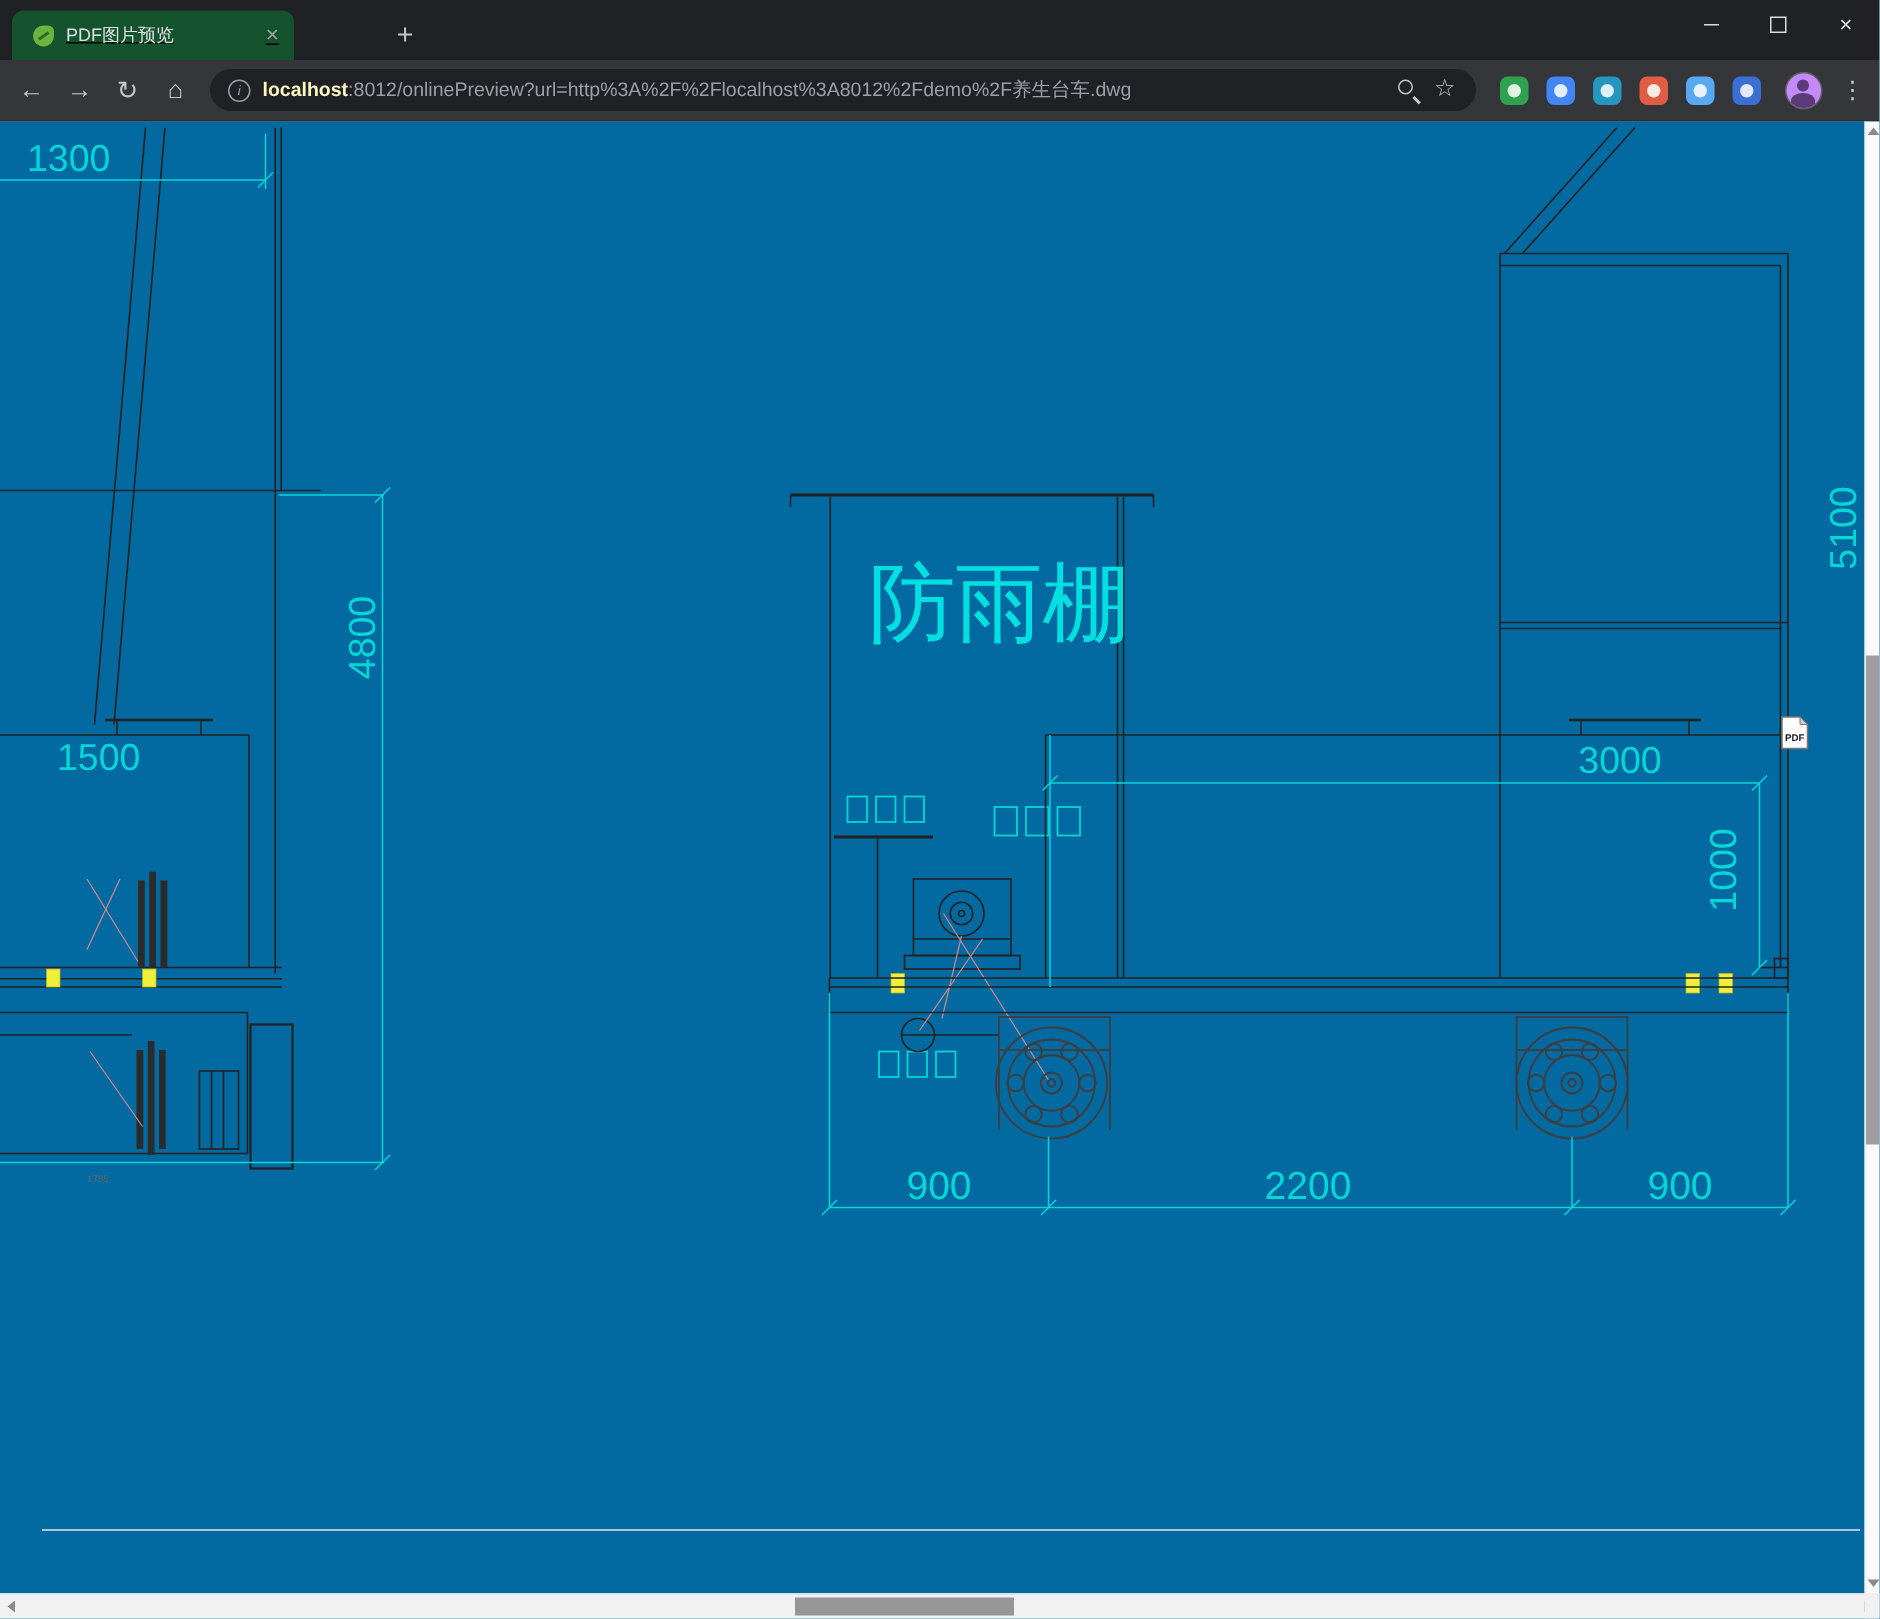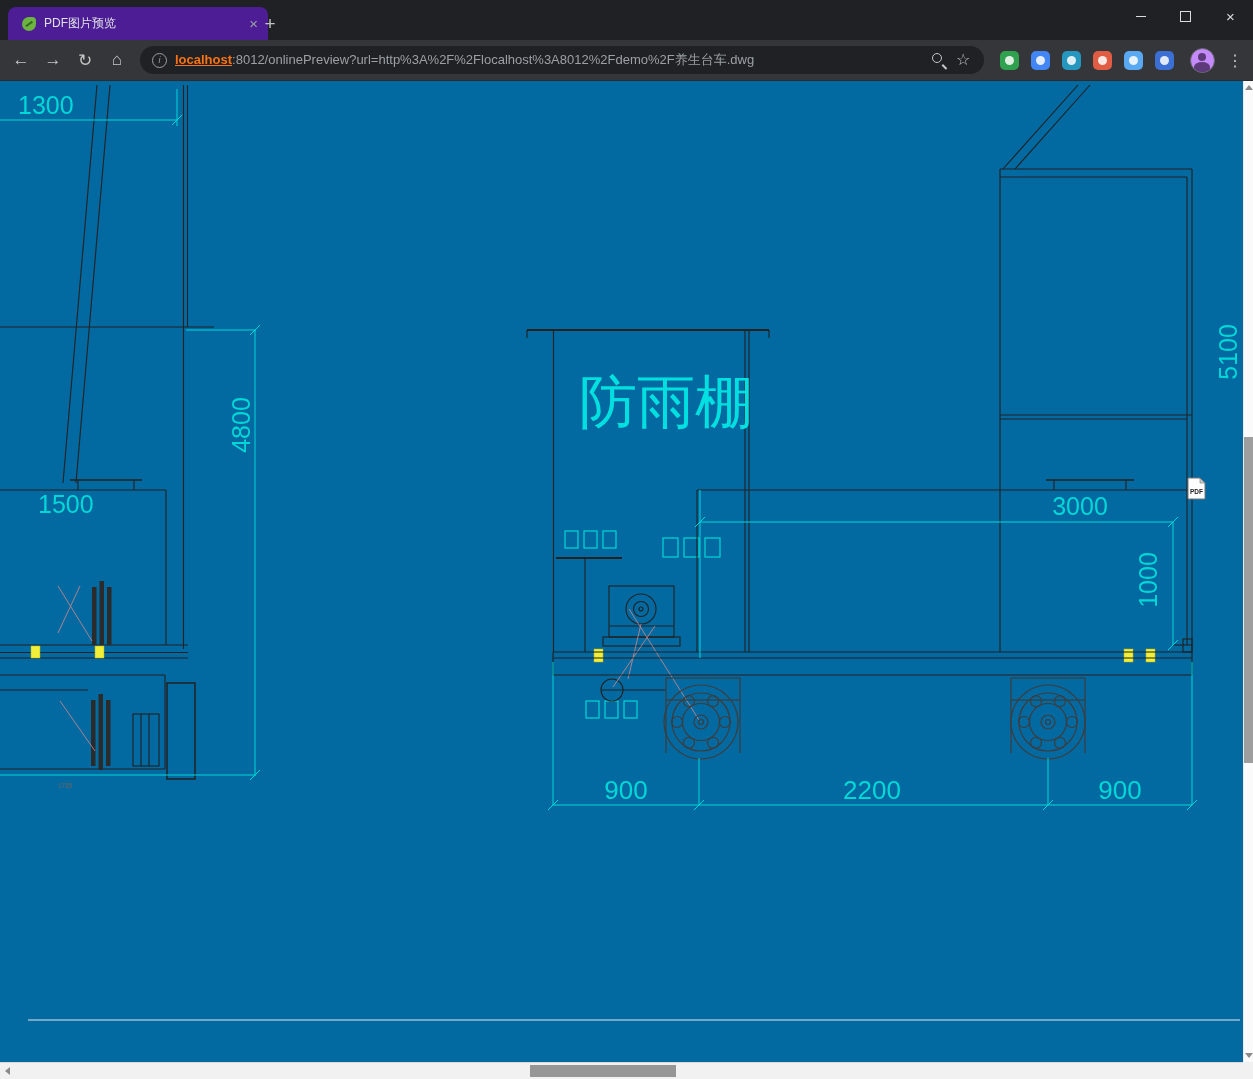--- a/index.html
+++ b/index.html
@@ -1,22 +1,22 @@
 <!DOCTYPE html>
 <html><head>
 <meta charset="utf-8">
 <style>
   html,body{margin:0;padding:0;overflow:hidden;}
   body{width:1253px;height:1079px;position:relative;background:#fff;
        font-family:"Liberation Sans", sans-serif;-webkit-font-smoothing:antialiased;}
 
   
   .titlebar{position:absolute;top:0;left:0;right:0;height:40px;background:#202124;}
-  .tab{position:absolute;left:8px;top:7px;width:260px;height:33px;background:#4c1d95;
-       border-radius:8px 8px 0 0;display:flex;align-items:center;padding:0 8px;box-sizing:border-box;}
+  .tab{position:absolute;left:8px;top:7px;width:188px;height:33px;background:#14532d;
+       border-radius:8px 8px 0 0;display:flex;align-items:center;padding:0 8px;box-sizing:border-box;text-decoration:underline;}
   .favicon{width:14px;height:14px;border-radius:50% 4px 50% 50%;background:#6db33f;flex:0 0 14px;margin:0 8px 0 6px;position:relative;}
   .favicon::after{content:"";position:absolute;left:3px;top:6px;width:8px;height:1.5px;background:#2f6b1f;transform:rotate(-35deg);}
   .tab-title{color:#dfe1e5;font-size:12px;flex:1;white-space:nowrap;overflow:hidden;}
   .tab-close{color:#9aa0a6;font-size:15px;line-height:15px;padding:0 2px;cursor:default;}
   .new-tab{position:absolute;left:258px;top:12px;width:24px;height:24px;color:#c0c3c7;font-size:19px;
            display:flex;align-items:center;justify-content:center;}
   .window-controls{position:absolute;top:0;right:0;height:32px;display:flex;}
   .wc-btn{width:45px;height:32px;display:flex;align-items:center;justify-content:center;color:#dadce0;}
   .ic-min{width:10px;border-top:1.5px solid #dadce0;}
   .ic-max{width:9px;height:9px;border:1.2px solid #dadce0;}
@@ -24,21 +24,21 @@
 
   .toolbar{position:absolute;top:40px;left:0;right:0;height:41px;background:#35363a;
            border-bottom:1px solid #2b2c2f;box-sizing:border-box;display:flex;align-items:center;padding:0 6px;gap:2px;}
   .nav-btn{width:30px;height:30px;border-radius:50%;display:flex;align-items:center;justify-content:center;
            color:#c4c7c5;font-size:17px;flex:0 0 30px;}
   .omnibox{flex:1;height:28px;background:#202124;border-radius:14px;margin:0 6px;display:flex;
            align-items:center;padding:0 12px;box-sizing:border-box;gap:8px;min-width:0;}
   .info-circle{width:13px;height:13px;border:1.4px solid #9aa0a6;border-radius:50%;color:#9aa0a6;
            font-size:9px;display:flex;align-items:center;justify-content:center;flex:0 0 13px;font-style:italic;}
   .url{font-size:13px;color:#9aa0a6;white-space:nowrap;overflow:hidden;flex:1;}
-  .url .host{color:#f97316;font-weight:bold;text-decoration:underline;}
+  .url .host{color:#fef9c3;font-weight:bold;}
   .mag{position:relative;width:18px;height:18px;flex:0 0 18px;}
   .mag::before{content:"";position:absolute;left:2px;top:2px;width:8px;height:8px;border:1.7px solid #c4c7c5;border-radius:50%;}
   .mag::after{content:"";position:absolute;left:12.5px;top:12.5px;width:6px;height:1.8px;background:#c4c7c5;
               transform:rotate(45deg);transform-origin:0 0;}
   .star{color:#c4c7c5;font-size:16px;flex:0 0 16px;line-height:16px;}
   .extensions{display:flex;align-items:center;gap:12px;margin:0 8px;}
   .ext-icon{width:19px;height:19px;border-radius:5px;display:inline-block;position:relative;}
   .ext-icon::after{content:"";position:absolute;left:5px;top:5px;width:9px;height:9px;border-radius:50%;background:rgba(255,255,255,.85);}
   .avatar{width:25px;height:25px;border-radius:50%;background:#c58af9;margin:0 6px;position:relative;overflow:hidden;border:1.5px solid #5f6368;box-sizing:border-box;}
   .avatar::before{content:"";position:absolute;left:7px;top:4px;width:8px;height:8px;border-radius:50%;background:#5d3a7a;}

